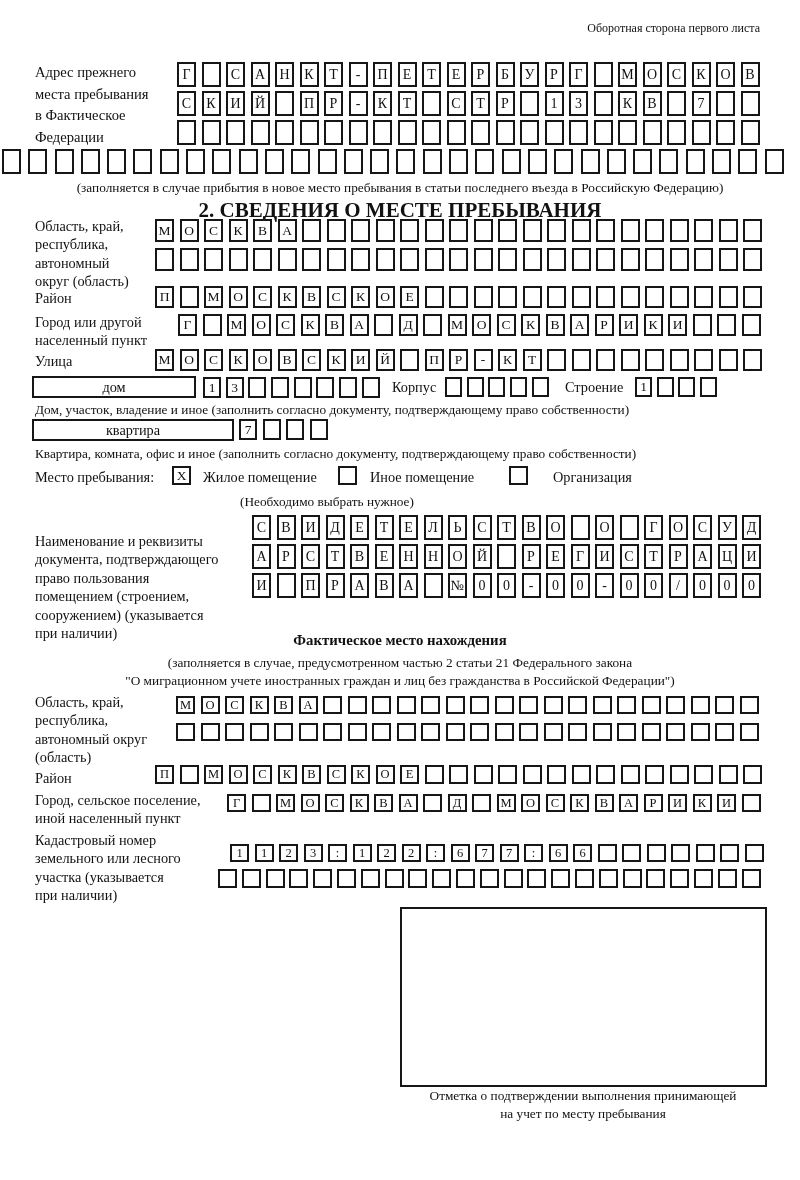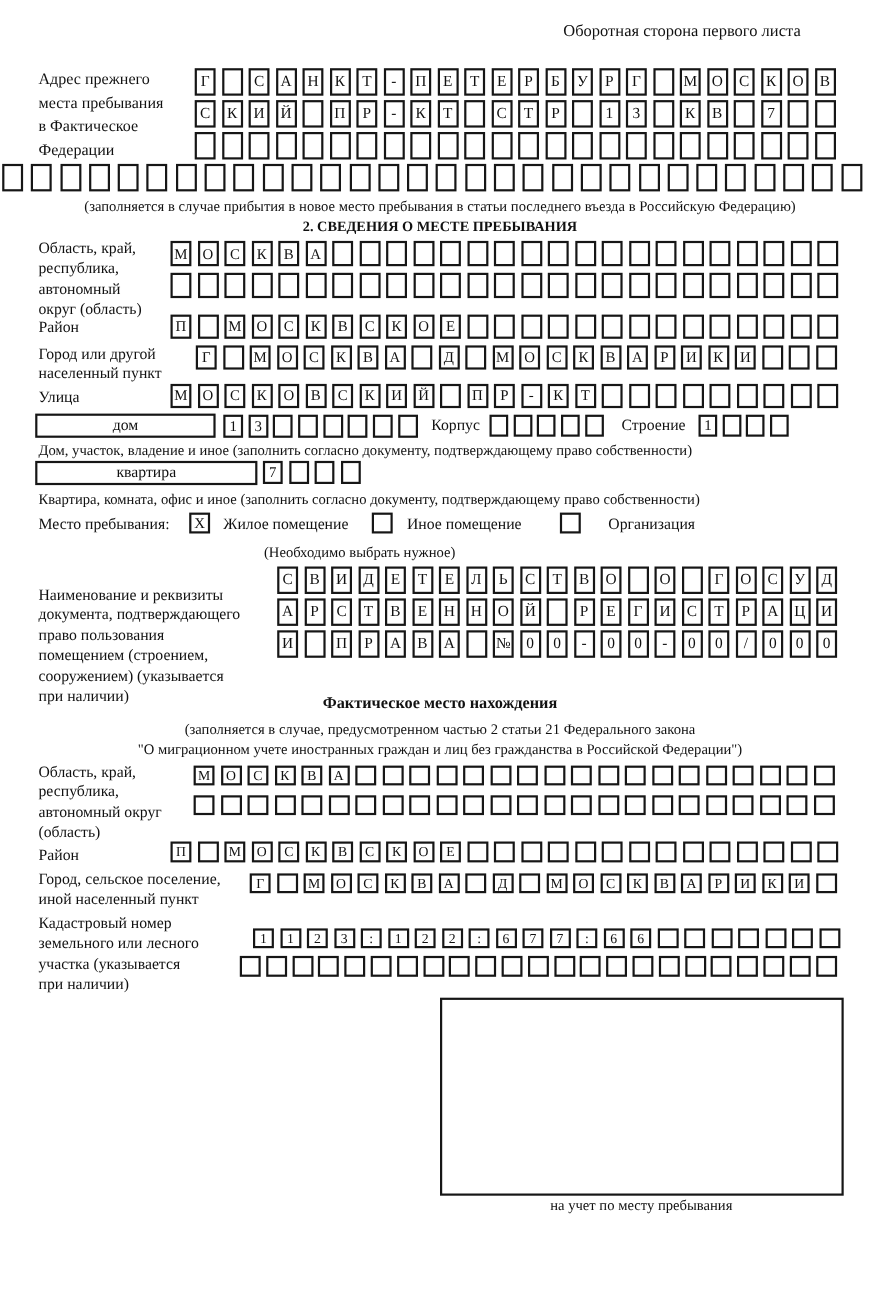--- a/index.html
+++ b/index.html
@@ -34,21 +34,21 @@
   }
   .checkbox{
     position:absolute;box-sizing:border-box;width:19px;height:19px;border:2px solid #161616;
     display:flex;align-items:center;justify-content:center;font-size:13.5px;background:#fff;
   }
   .stamp{position:absolute;border:2px solid #161616;background:#fff}
 </style>
 </head>
 <body>
 
-<div class="abs" style="left:480px;top:21px;width:280px;text-align:center;font-size:15px">Оборотная сторона первого листа</div>
+<div class="abs" style="left:480px;top:21px;width:280px;text-align:right;font-size:12px">Оборотная сторона первого листа</div>
 
 <div class="lbl lh21" style="left:35px;top:62px">
     <div>Адрес прежнего</div>
     <div>места пребывания</div>
     <div>в Фактическое</div>
     <div>Федерации</div>
   </div>
 <div class="cellrow h25" style="left:177px;top:62px">
     <span class="c">Г</span>
     <span class="c"></span>
@@ -154,21 +154,21 @@
     <span class="c"></span>
     <span class="c"></span>
     <span class="c"></span>
     <span class="c"></span>
     <span class="c"></span>
     <span class="c"></span>
     <span class="c"></span>
   </div>
 <div class="note center" style="top:180px">(заполняется в случае прибытия в новое место пребывания в статьи последнего въезда в Российскую Федерацию)</div>
 
-<div class="abs center bold" style="top:198px;font-size:13px">2. СВЕДЕНИЯ О МЕСТЕ ПРЕБЫВАНИЯ</div>
+<div class="abs center bold" style="top:198px;font-size:21px">2. СВЕДЕНИЯ О МЕСТЕ ПРЕБЫВАНИЯ</div>
 
 <div class="lbl" style="left:35px;top:217px">
     <div>Область, край,</div>
     <div>республика,</div>
     <div>автономный</div>
     <div>округ (область)</div>
   </div>
 <div class="cellrow h23" style="left:155px;top:219px">
     <span class="c">М</span>
     <span class="c">О</span>
@@ -609,14 +609,15 @@
     <span class="c"></span>
     <span class="c"></span>
     <span class="c"></span>
     <span class="c"></span>
     <span class="c"></span>
     <span class="c"></span>
   </div>
 
 <div class="stamp" style="left:400px;top:907px;width:363px;height:176px"></div>
 <div class="note" style="left:393px;top:1087px;width:380px;text-align:center;line-height:17.6px">
+    <div>Отметка о подтверждении выполнения принимающей</div>
     <div>на учет по месту пребывания</div>
   </div>
 
 </body></html>

